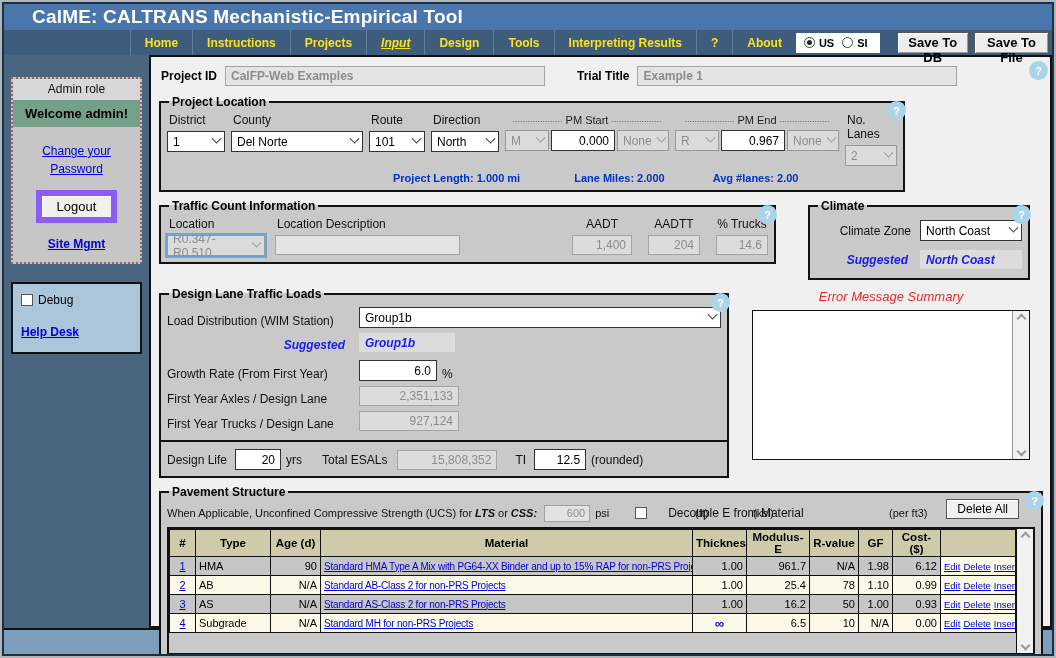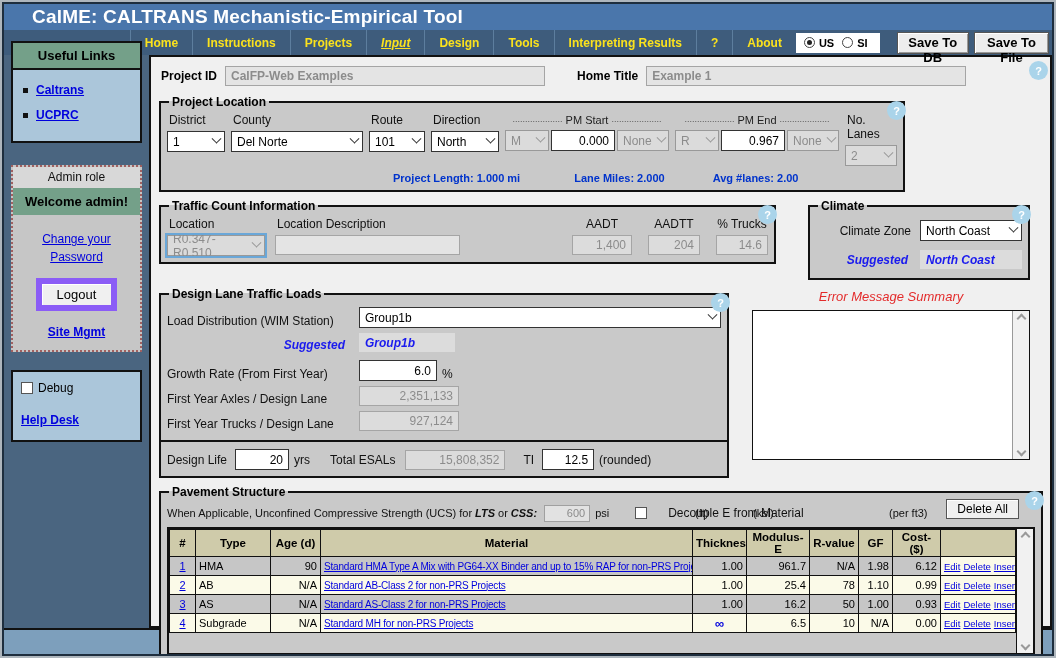--- a/index.html
+++ b/index.html
@@ -96,21 +96,21 @@
   .ld-row { display:flex; align-items:flex-end; margin:5px 0; font-size:12px; color:#111; }
   .ld-row > label { width:192px; flex:0 0 auto; }
   .wim-sel { flex:1; }
   .ld-sug { margin:2px 0 8px; }
   .ld-sug .spacer { width:192px; text-align:right; padding-right:14px; flex:0 0 auto; }
   .ld-sug .sug-box { width:96px; }
   .in-growth { width:78px; } .unit { margin-left:5px; }
   .v-axles, .v-trucks2 { width:100px; }
   .ld-hr { border:none; border-top:2px solid #111; margin:9px -6px 7px; }
   .ld-bottom { display:flex; align-items:center; font-size:12px; margin-top:4px; color:#111; }
-  .in-life { width:54px; margin-left:8px; }
+  .in-life { width:46px; margin-left:8px; }
   .lbl-esals { margin-left:20px; }
   .v-esals { width:100px; margin-left:10px; }
   .lbl-ti { margin-left:18px; }
   .in-ti { width:52px; margin-left:8px; }
   .err-wrap { margin-left:auto; margin-right:12px; width:278px; }
   .err-title { color:var(--error-red,#e32b2b); font-style:italic; font-size:13px; text-align:center; margin:2px 0 6px; }
   .err-box { height:150px; background:#fff; border:1.5px solid #111; display:flex; }
   .err-space { flex:1; }
   .vscroll { width:17px; background:#f1f1f1; border-left:1px solid #999; display:flex; flex-direction:column; justify-content:space-between; align-items:center; padding:4px 0; cursor:pointer; }
   .sarrow { width:7px; height:7px; border-right:2px solid #9a9a9a; border-bottom:2px solid #9a9a9a; }
@@ -196,33 +196,20 @@
         <span class="unit-lbl">SI</span>
       </div>
       <button class="btn3d">Save To DB</button>
       <button class="btn3d">Save To File</button>
     </div>
   </div>
 
   <div class="middle">
 
     <div class="sidebar">
-      <div class="links-box">
-        <div class="box-hd">Useful Links</div>
-        <div class="links-body">
-          <div class="link-row">
-              <span class="bullet"></span>
-              <a class="lnk">Caltrans</a>
-            </div>
-            <div class="link-row">
-              <span class="bullet"></span>
-              <a class="lnk">UCPRC</a>
-            </div>
-        </div>
-      </div>
       <div class="admin-box">
         <div class="admin-role">Admin role</div>
         <div class="admin-welcome">Welcome admin!</div>
         <div class="admin-body">
           <a class="lnk normal">Change your Password</a>
           <button class="logout-btn">Logout</button>
           <a class="lnk">Site Mgmt</a>
         </div>
       </div>
       <div class="debug-box">
@@ -236,21 +223,21 @@
       </div>
     </div>
 
     <div class="main">
 
       <div class="help help-top">?</div>
 
       <div class="proj-row">
         <span>Project ID</span>
         <div class="tb">CalFP-Web Examples</div>
-        <span class="lbl2">Home Title</span>
+        <span class="lbl2">Trial Title</span>
         <div class="tb">Example 1</div>
       </div>
 
       <fieldset class="fs-location">
         <legend>Project Location</legend>
         <div class="help fs-help">?</div>
         <div class="pl-grid">
           <div class="fld">
             <label>District</label>
             <div class="select w-district">

